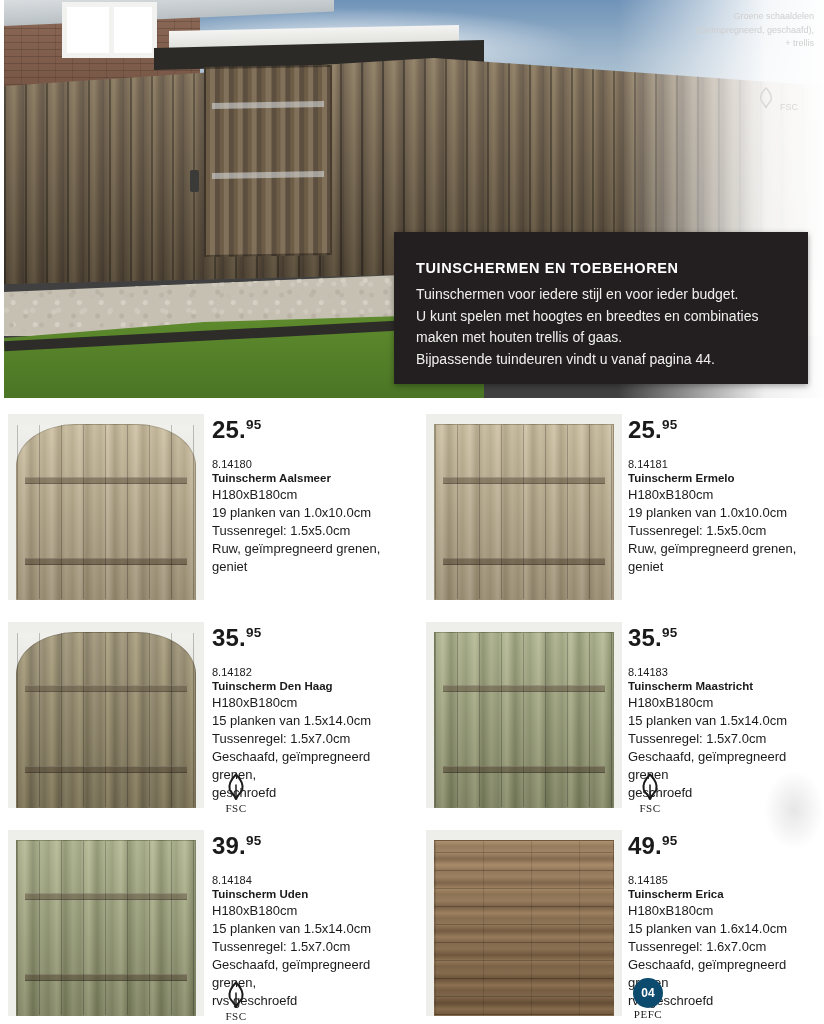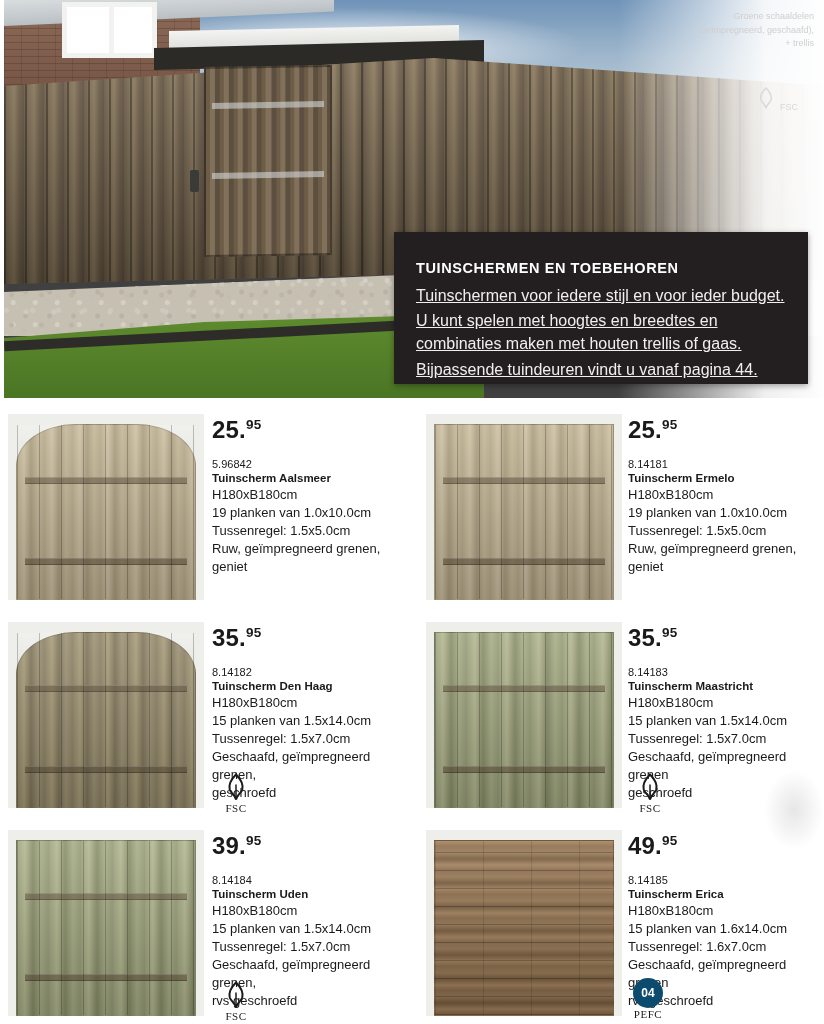--- a/index.html
+++ b/index.html
@@ -147,24 +147,23 @@
     box-shadow: 0 2px 6px rgba(0,0,0,.35);
   }
   .callout h2 {
     margin: 0 0 8px 0;
     font-size: 14.5px;
     font-weight: bold;
     letter-spacing: .6px;
   }
   .callout p {
     margin: 0 0 2px 0;
-    font-size: 16px;
+    font-size: 14px;
     line-height: 1.45;
     color: #f0efee;
-    text-decoration: underline;
   }
 
   
   .grid {
     position: absolute;
     left: 0; top: 400px;
     width: 653px;
     height: 624px;
   }
   .row {
@@ -345,21 +344,21 @@
   <div class="row">
     <div class="cell left">
       <div class="photo">
         <div class="panel arched">
           <div class="rail top"></div>
           <div class="rail bot"></div>
         </div>
       </div>
       <div class="info">
         <div class="price"><span>25.</span><span class="cents">95</span></div>
-        <div class="artnr">5.96842</div>
+        <div class="artnr">8.14180</div>
         <div class="pname">Tuinscherm Aalsmeer</div>
         <div class="spec">H180xB180cm
 19 planken van 1.0x10.0cm
 Tussenregel: 1.5x5.0cm
 Ruw, geïmpregneerd grenen, geniet</div>
       </div>
     </div>
 
     <div class="cell right">
       <div class="photo">

